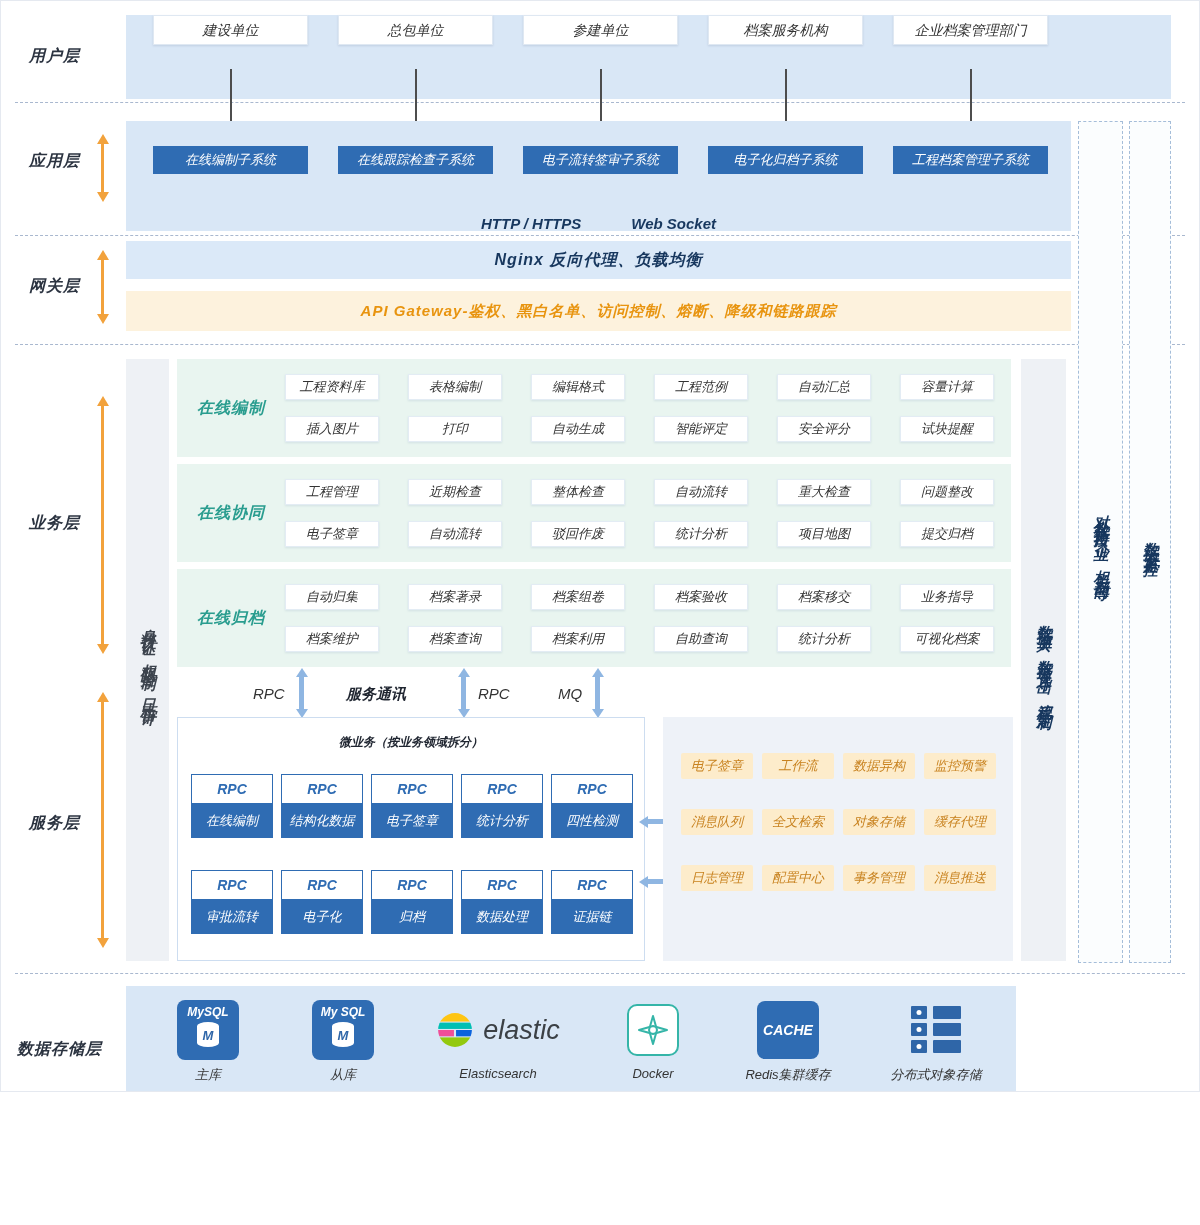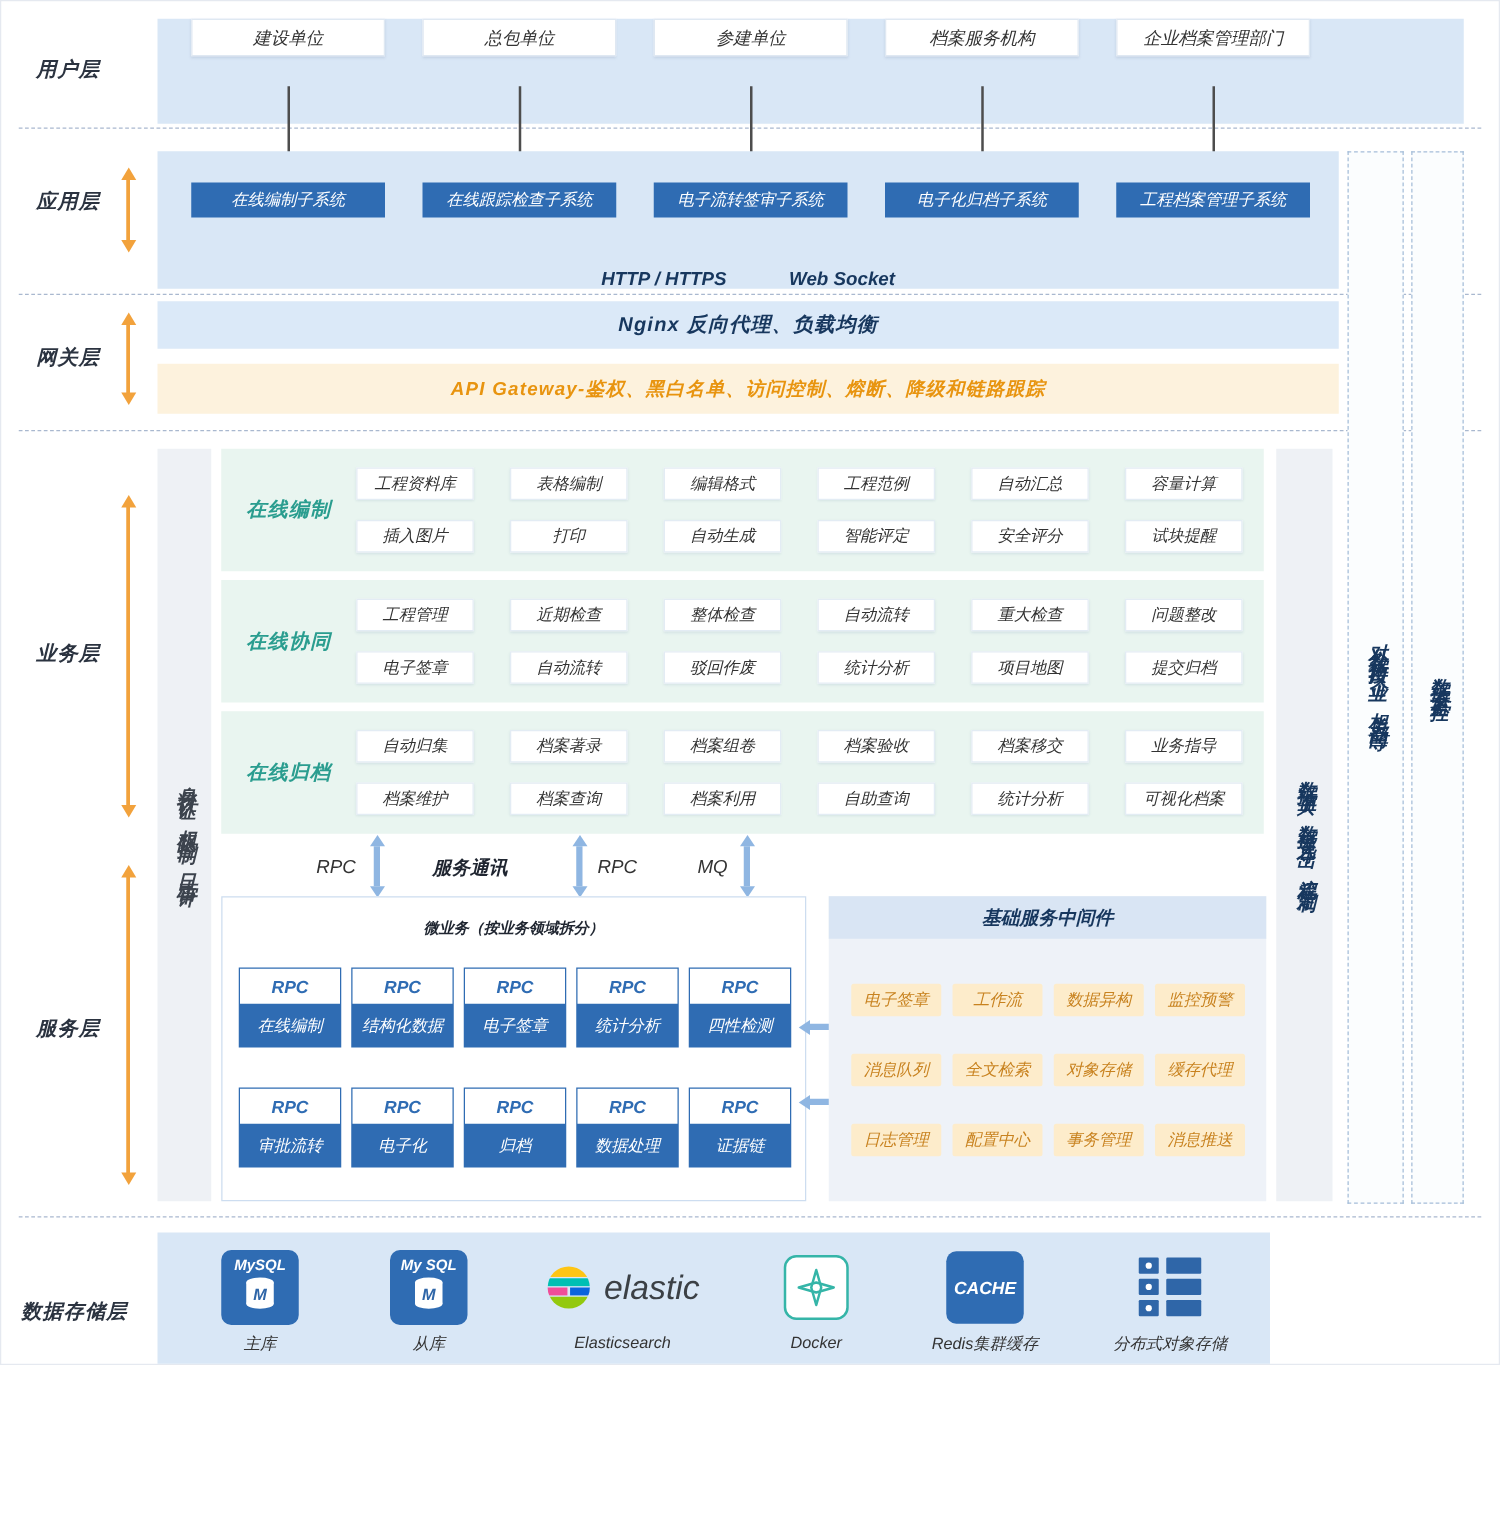--- a/index.html
+++ b/index.html
@@ -270,21 +270,20 @@
           <div class="rpc-top">RPC</div>
           <div class="rpc-name">证据链</div>
         </div>
       </div>
   </div>
 
   <div class="harrow" style="left:647px; top:818px; width:22px"></div>
   <div class="harrow" style="left:647px; top:878px; width:22px"></div>
 
   <div class="mid-panel">
-    <div class="mid-title">基础服务中间件</div>
     <div class="mid-grid" id="mid-grid">
         <div class="mid-item">电子签章</div>
         <div class="mid-item">工作流</div>
         <div class="mid-item">数据异构</div>
         <div class="mid-item">监控预警</div>
         <div class="mid-item">消息队列</div>
         <div class="mid-item">全文检索</div>
         <div class="mid-item">对象存储</div>
         <div class="mid-item">缓存代理</div>
         <div class="mid-item">日志管理</div>

